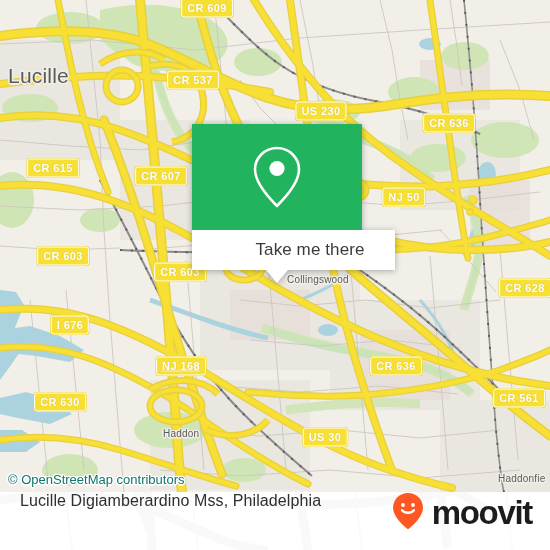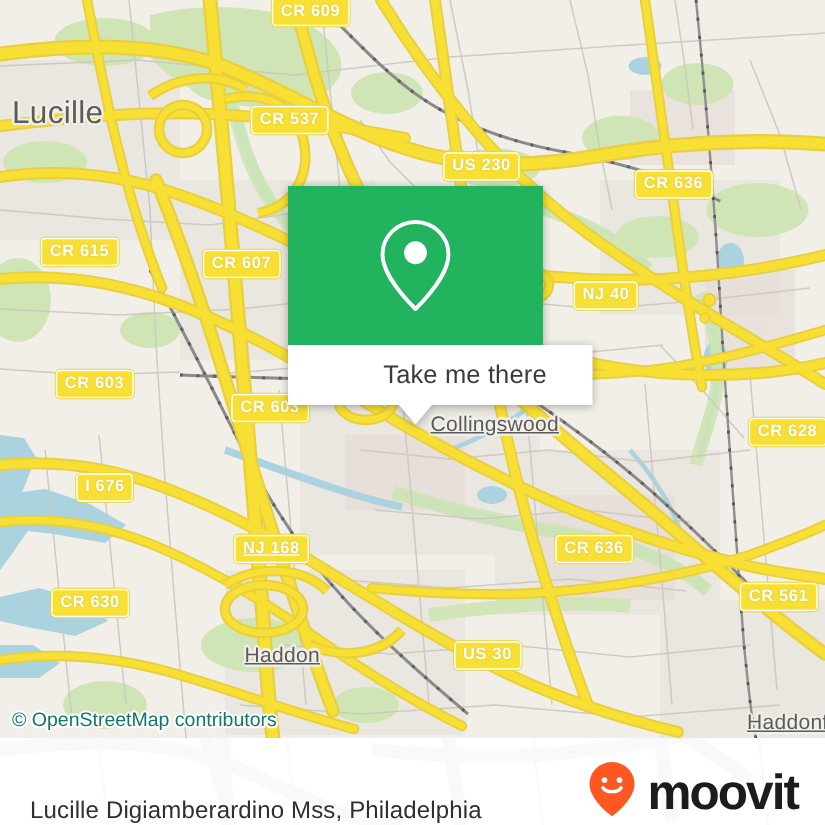--- a/index.html
+++ b/index.html
@@ -20,21 +20,21 @@
   
   .place-label{
     position:absolute;
     color:#5b5b5b;
     text-shadow:
       1.5px 0 #f2efe9,-1.5px 0 #f2efe9,0 1.5px #f2efe9,0 -1.5px #f2efe9,
       1px 1px #f2efe9,-1px -1px #f2efe9,1px -1px #f2efe9,-1px 1px #f2efe9;
     white-space:nowrap;pointer-events:none;
   }
   .place-city{font-size:21px;letter-spacing:.2px;}
-  .place-town{font-size:14px;letter-spacing:.2px;text-decoration:underline;}
+  .place-town{font-size:10px;letter-spacing:.2px;}
 
   
   .shield{
     position:absolute;
     background:#f7e033;
     border:1.5px solid #ffffff;
     border-radius:3px;
     box-shadow:0 0 0 .6px #e8d52c;
     color:#ffffff;
     font-size:11px;
@@ -83,21 +83,21 @@
   }
 
   
   .footer{
     position:absolute;left:0;top:492px;width:550px;height:58px;
     background:#ffffff;overflow:hidden;
   }
   .footer-watermark{position:absolute;left:0;top:-492px;width:550px;height:550px;opacity:.085;}
   .footer-inner{
     position:relative;width:550px;height:58px;
-    display:flex;align-items:flex-end;justify-content:space-between;
+    display:flex;align-items:flex-start;justify-content:space-between;
     padding:0 18px 0 20px;box-sizing:border-box;
   }
   .footer-title{font-size:16px;color:#2f2f2f;letter-spacing:.1px;white-space:nowrap;}
   .brand{display:flex;align-items:center;gap:8px;}
   .brand-word{
     font-size:33px;color:#1c1c1c;font-weight:bold;letter-spacing:-1.3px;
     line-height:33px;position:relative;top:-1px;
   }
 </style>
 </head>
@@ -307,21 +307,21 @@
     <div class="place-label place-town" style="left:287px;top:274px;">Collingswood</div>
     <div class="place-label place-town" style="left:163px;top:428px;">Haddon</div>
     <div class="place-label place-town" style="left:498px;top:473px;">Haddonfie</div>
 
     <div class="shield" style="left:207px;top:8px;">CR 609</div>
     <div class="shield" style="left:173px;top:80px;margin-left:20px;">CR 537</div>
     <div class="shield" style="left:321px;top:111px;">US 230</div>
     <div class="shield" style="left:449px;top:123px;">CR 636</div>
     <div class="shield" style="left:53px;top:168px;">CR 615</div>
     <div class="shield" style="left:161px;top:176px;">CR 607</div>
-    <div class="shield" style="left:404px;top:197px;">NJ 40</div>
+    <div class="shield" style="left:404px;top:197px;">NJ 50</div>
     <div class="shield" style="left:63px;top:256px;">CR 603</div>
     <div class="shield" style="left:180px;top:272px;">CR 603</div>
     <div class="shield" style="left:525px;top:288px;">CR 628</div>
     <div class="shield" style="left:70px;top:325px;">I 676</div>
     <div class="shield" style="left:181px;top:366px;text-decoration:underline;">NJ 168</div>
     <div class="shield" style="left:396px;top:366px;">CR 636</div>
     <div class="shield" style="left:519px;top:398px;">CR 561</div>
     <div class="shield" style="left:60px;top:402px;">CR 630</div>
     <div class="shield" style="left:325px;top:437px;">US 30</div>
 

